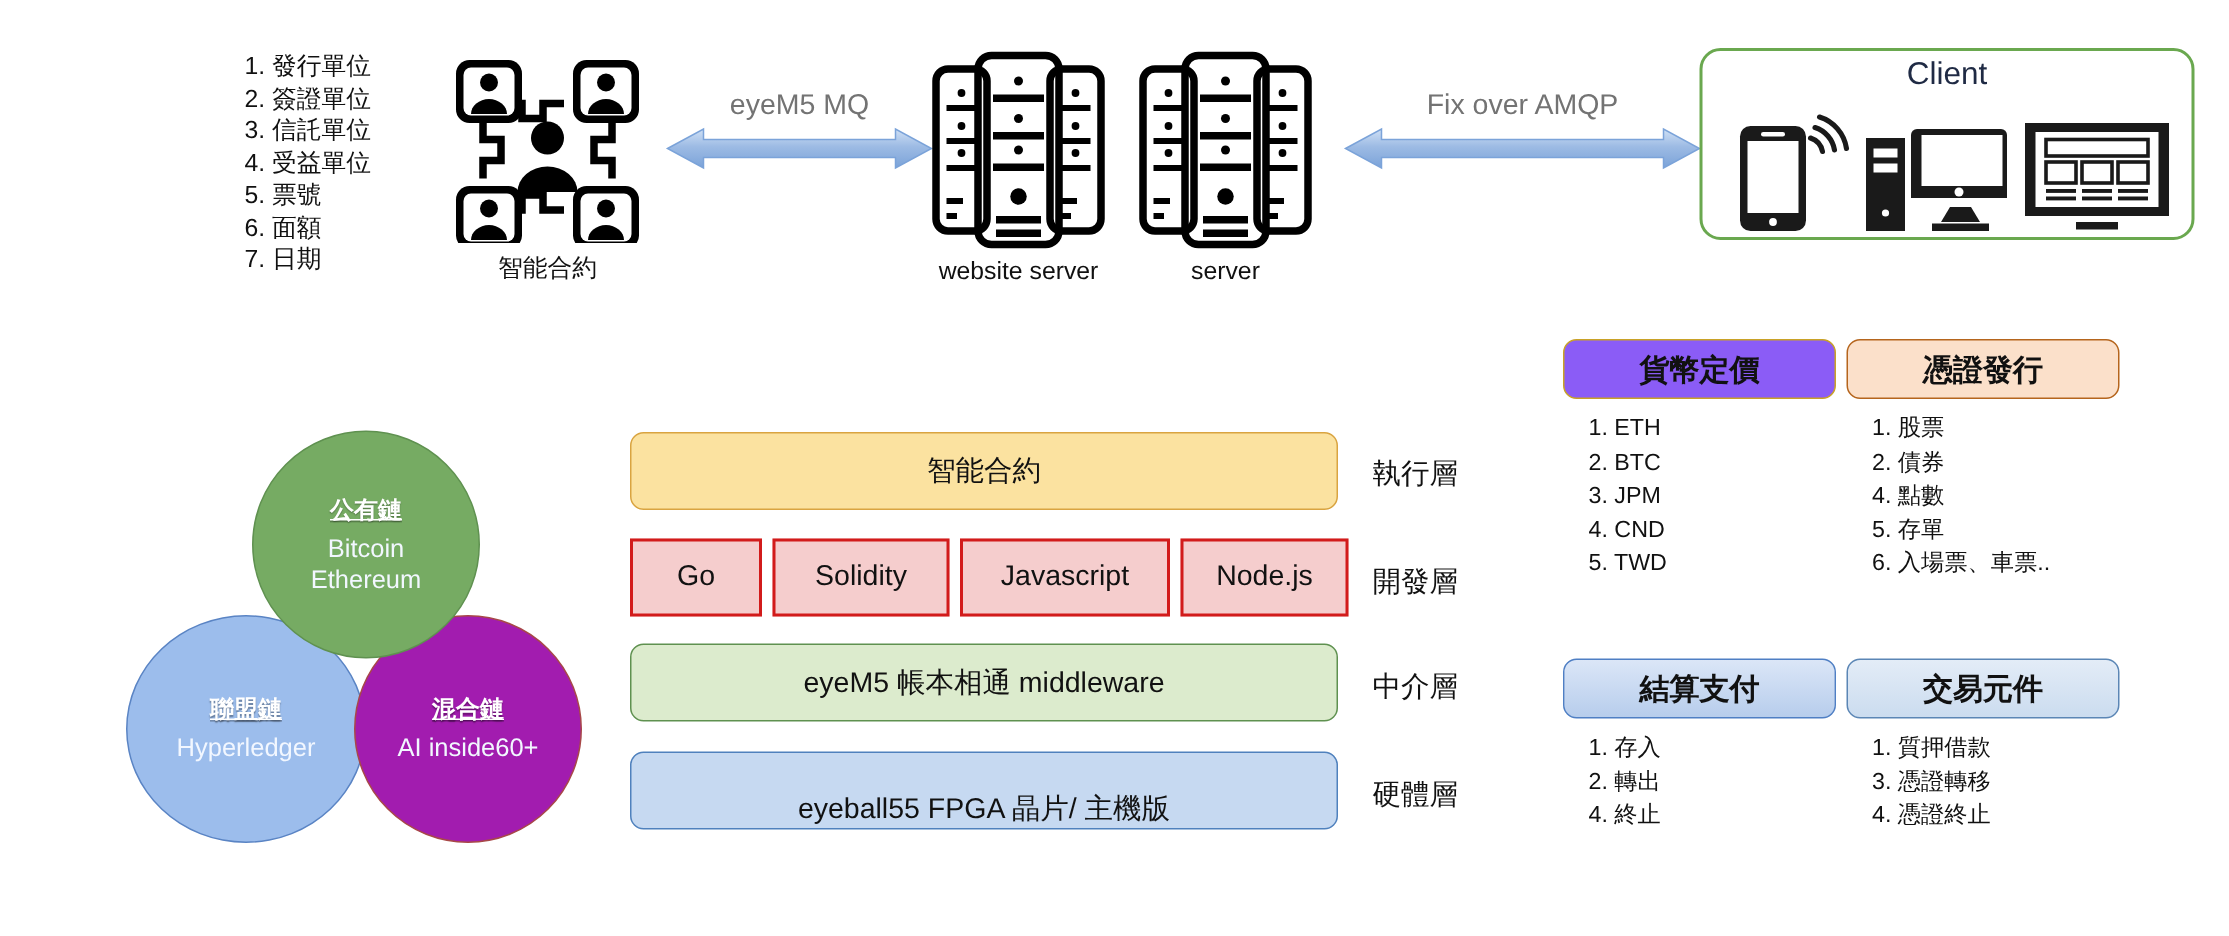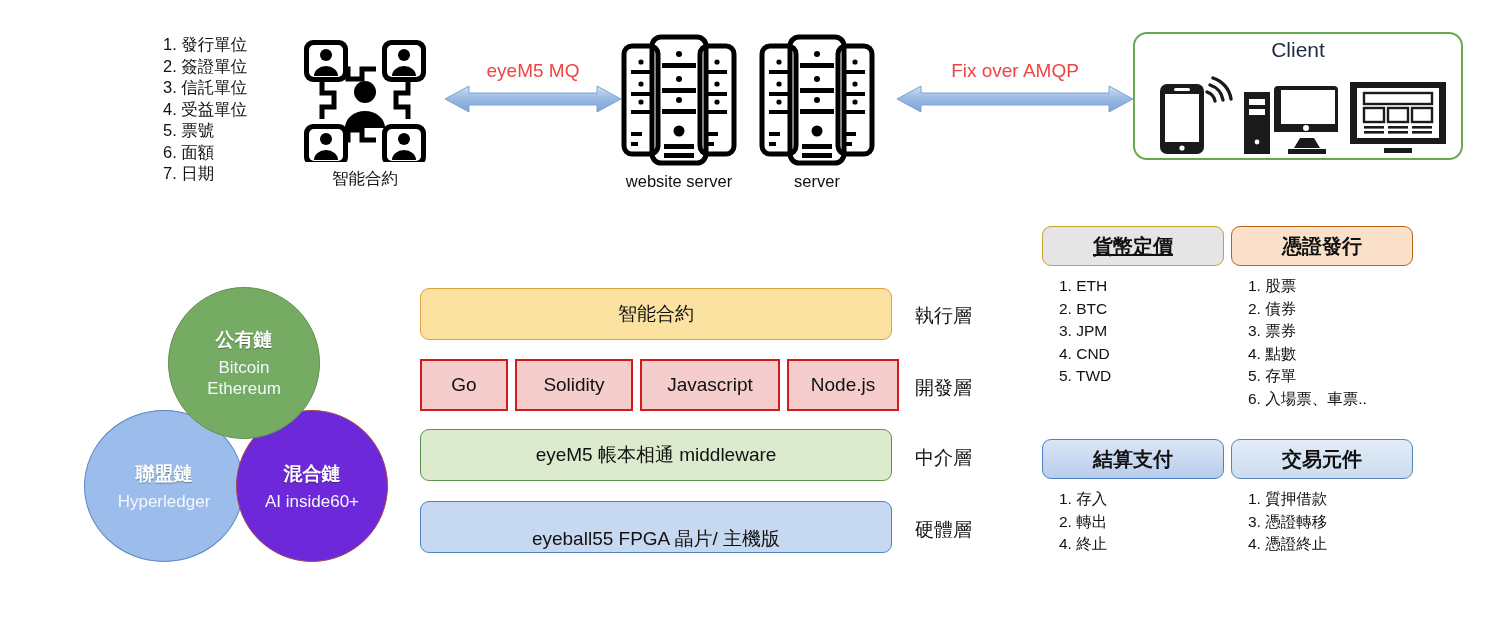--- a/index.html
+++ b/index.html
@@ -16,47 +16,47 @@
   #top-list { left: 163px; top: 34px; font-size: 16.5px; color: #111; line-height: 21.5px; }
   #top-list .li { white-space: nowrap; }
 
   
   #sc-icon { left: 300px; top: 36px; width: 130px; height: 126px; }
   #sc-caption { left: 300px; top: 168px; width: 130px; text-align: center;
                 font-size: 16.5px; color: #111; }
 
   
   .arrow-wrap { height: 34px; }
-  .arrow-label { font-size: 19px; color: #ef4444; white-space: nowrap; text-align: center; }
+  .arrow-label { font-size: 19px; color: #737373; white-space: nowrap; text-align: center; }
 
   
   .server-group { width: 130px; height: 135px; }
   .srv-caption { font-size: 16.5px; color: #111; text-align: center; white-space: nowrap; }
 
   
   #client-box {
     left: 1133px; top: 32px; width: 330px; height: 128px;
     border: 2.5px solid #6aa84f; border-radius: 14px; background: #fff;
   }
   #client-title { left: 1133px; top: 38px; width: 330px; text-align: center;
                   font-size: 21px; color: #1f2a44; }
   #client-icons { left: 1152px; top: 76px; width: 296px; height: 78px; }
 
   
   .venn { border-radius: 50%; display: flex; flex-direction: column;
           align-items: center; justify-content: center; text-align: center; }
-  .venn .vt { font-size: 19px; font-weight: bold; color: #ffffff;
-              text-shadow: 0 1px 1px rgba(0,0,0,.35); margin-bottom: 4px; }
+  .venn .vt { font-size: 16px; font-weight: bold; color: #ffffff;
+              text-shadow: 0 1px 1px rgba(0,0,0,.35); margin-bottom: 4px; text-decoration: underline; }
   .venn .vs { font-size: 17px; color: #f2f7ff; line-height: 21px; }
   #venn-green { left: 168px; top: 287px; width: 152px; height: 152px;
     background: #76ab63; border: 1px solid #5f9150; z-index: 3; }
   #venn-blue  { left: 84px;  top: 410px; width: 160px; height: 152px;
     background: #9cbdec; border: 1px solid #5a84c4; z-index: 2; }
   #venn-red   { left: 236px; top: 410px; width: 152px; height: 152px;
-    background: #6d28d9; border: 1px solid #a84848; z-index: 2; }
+    background: #a21caf; border: 1px solid #a84848; z-index: 2; }
 
   
   .layer { position: absolute; display: flex; align-items: center;
            justify-content: center; font-size: 19px; color: #111; }
   #L-exec { left: 420px; top: 288px; width: 472px; height: 52px;
             background: #fbe2a0; border: 1.6px solid #d9a441; border-radius: 9px; }
   #L-mid  { left: 420px; top: 429px; width: 472px; height: 52px;
             background: #dcebcd; border: 1.6px solid #5f9150; border-radius: 9px; }
   #L-hw   { left: 420px; top: 501px; width: 472px; height: 52px;
             background: #c6d9f1; border: 1.6px solid #4f81bd; border-radius: 9px; align-items: flex-end; }
@@ -74,21 +74,21 @@
   .panel { position: absolute; width: 182px; }
   .panel-head {
     height: 40px; border-radius: 9px; display: flex;
     align-items: center; justify-content: center;
     font-size: 20px; font-weight: bold; color: #111;
   }
   .panel-list { margin-top: 9px; padding-left: 17px;
                 font-size: 15.5px; color: #111; line-height: 22.5px; }
   .panel-list .li { white-space: nowrap; }
 
-  .head-cream  { background: #e5e5e5; border: 1.6px solid #c9a227; text-decoration: underline; }
+  .head-cream  { background: #8b5cf6; border: 1.6px solid #c9a227; }
   .head-peach  { background: #fbe0ca; border: 1.6px solid #b5651d; }
   .head-blue   { background: linear-gradient(180deg,#dbe6f7 0%,#b7cdec 100%);
                  border: 1.6px solid #4f7fc4; text-align: right; }
   .head-steel  { background: linear-gradient(180deg,#e3ecf7 0%,#cbdcef 100%);
                  border: 1.6px solid #5b86b5; }
 
   #p-currency { left: 1042px; top: 226px; }
   #p-cert     { left: 1231px; top: 226px; }
   #p-settle   { left: 1042px; top: 439px; }
   #p-trade    { left: 1231px; top: 439px; }
@@ -357,21 +357,20 @@
     <div class="li">4. CND</div>
     <div class="li">5. TWD</div>
   </div>
 </div>
 
 <div class="panel" id="p-cert">
   <div class="panel-head head-peach">憑證發行</div>
   <div class="panel-list">
     <div class="li">1. 股票</div>
     <div class="li">2. 債券</div>
-    <div class="li">3. 票券</div>
     <div class="li">4. 點數</div>
     <div class="li">5. 存單</div>
     <div class="li">6. 入場票、車票..</div>
   </div>
 </div>
 
 <div class="panel" id="p-settle">
   <div class="panel-head head-blue">結算支付</div>
   <div class="panel-list">
     <div class="li">1. 存入</div>

